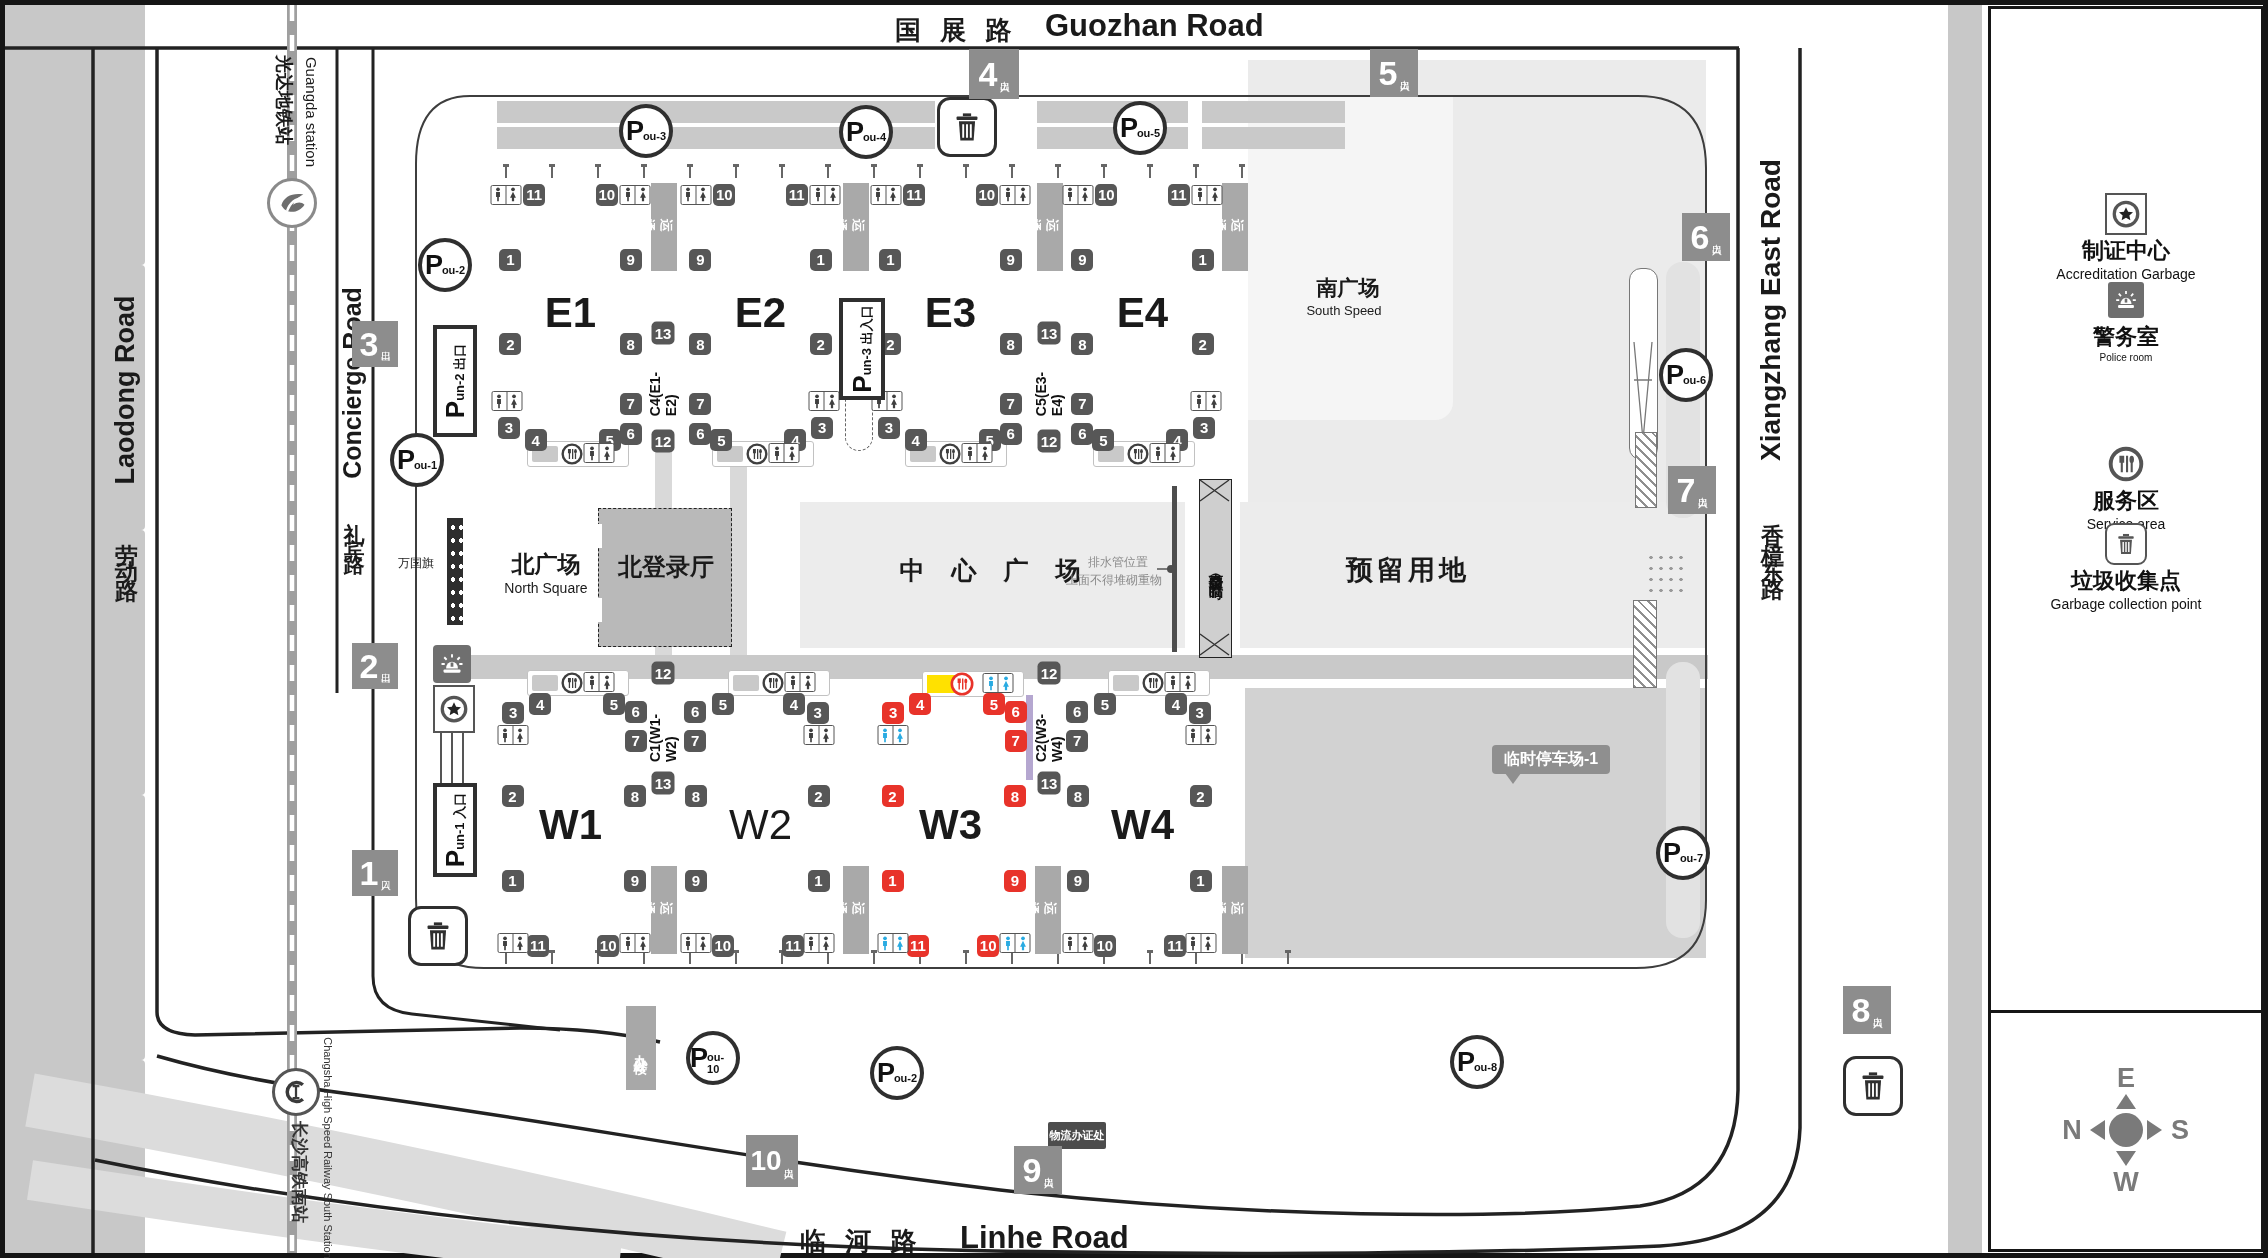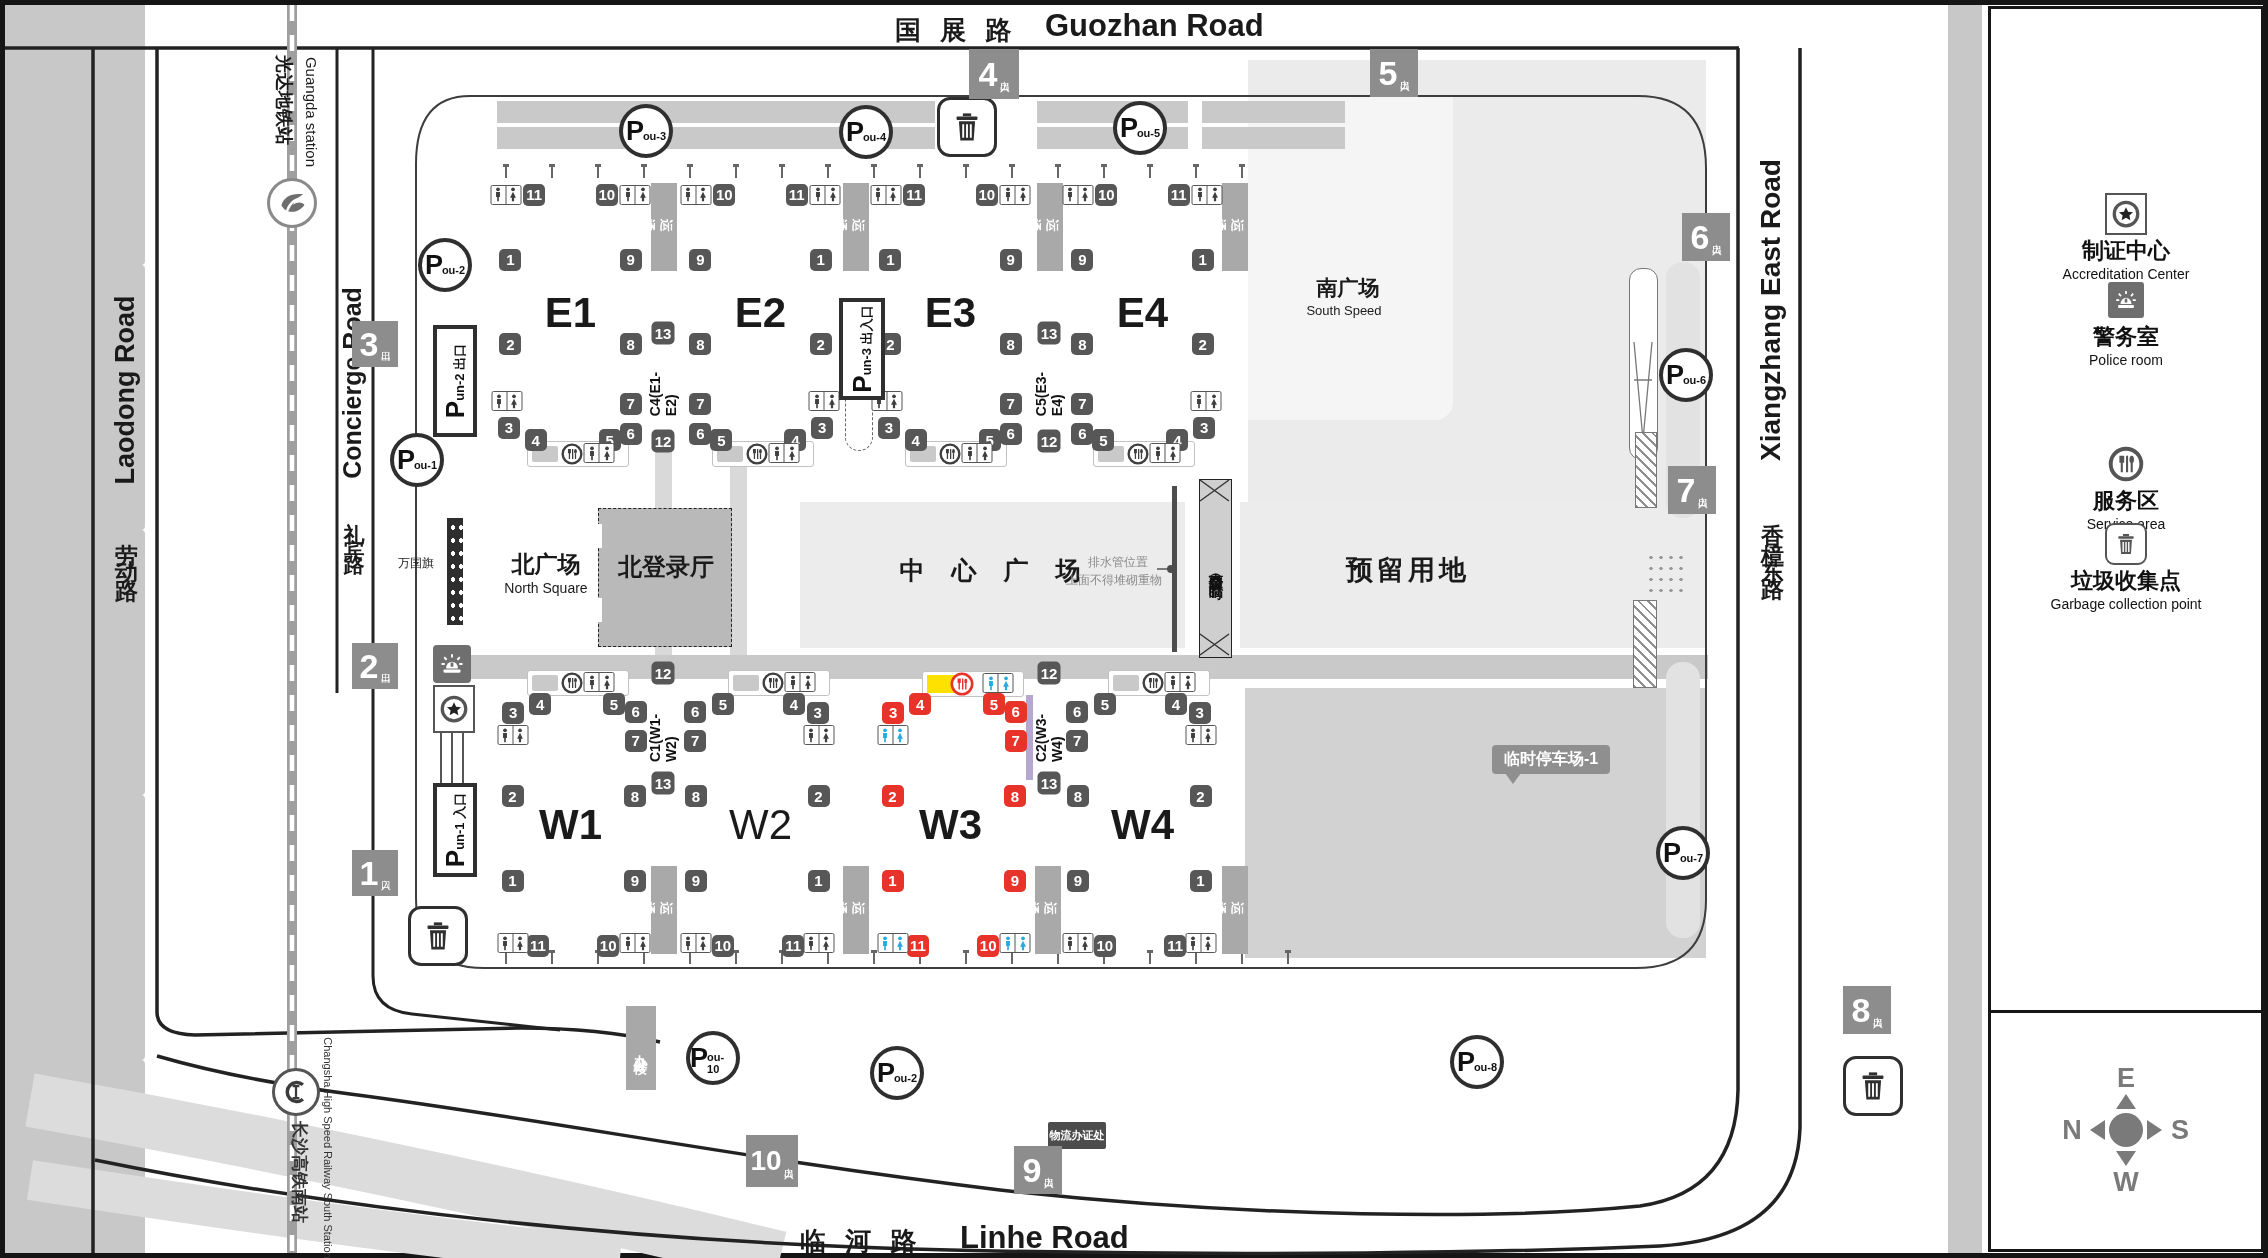--- a/index.html
+++ b/index.html
@@ -187,35 +187,35 @@
           <div style="width:38px;height:38px;border:2px solid #555;background:#fff;display:flex;align-items:center;justify-content:center;color:#555;">
             <span style="width:30px;height:30px;display:inline-flex;">
               <svg viewBox="0 0 24 24">
                 <circle cx="12" cy="12" r="9.4" fill="none" stroke="currentColor" stroke-width="2.6"></circle>
                 <path d="M12,6.6 L13.7,10.2 17.6,10.6 14.7,13.2 15.5,17 12,15 8.5,17 9.3,13.2 6.4,10.6 10.3,10.2 Z" fill="#222"></path>
               </svg>
             </span>
           </div>
         </div>
         <div style="font-weight:bold;font-size:22px;color:#111;margin-top:2px;white-space:nowrap;">制证中心</div>
-        <div style="font-size:14px;color:#111;white-space:nowrap;">Accreditation Center</div>
+        <div style="font-size:14px;color:#111;white-space:nowrap;">Accreditation Garbage</div>
       </div>
       <div style="position: absolute; left: 0px; top: 186px; width: 276px; display: flex; flex-direction: column; align-items: center;">
         <div style="height:40px;display:flex;align-items:center;">
           <div style="width:36px;height:36px;background:#6e6e6e;border-radius:3px;display:flex;align-items:center;justify-content:center;">
             <svg width="28" height="28" viewBox="0 0 24 24">
               <path d="M7.3,15.5 a4.7,5.4 0 0 1 9.4,0 z" fill="#fff"></path>
               <rect x="5.2" y="16.3" width="13.6" height="2.6" rx="0.9" fill="#fff"></rect>
               <path d="M12,4.2 v2.6 M5.8,6.6 l1.9,2 M18.2,6.6 l-1.9,2 M3.6,12 h2.6 M17.8,12 h2.6" stroke="#fff" stroke-width="1.5" fill="none"></path>
               <rect x="10.9" y="10.8" width="2.2" height="3.4" fill="#6e6e6e"></rect>
             </svg>
           </div>
         </div>
         <div style="font-weight:bold;font-size:22px;color:#111;margin-top:2px;white-space:nowrap;">警务室</div>
-        <div style="font-size:14px;color:#111;white-space:nowrap;">Police room</div>
+        <div style="font-size:10px;color:#111;white-space:nowrap;">Police room</div>
       </div>
       <div style="position: absolute; left: 0px; top: 350px; width: 276px; display: flex; flex-direction: column; align-items: center;">
         <div style="height:40px;display:flex;align-items:center;">
           <span style="width:36px;height:36px;display:inline-flex;color:#555;">
             <svg viewBox="0 0 24 24">
               <circle cx="12" cy="12" r="10.2" fill="#fff" stroke="currentColor" stroke-width="2.6"></circle>
               <path d="M8.3,6.5 v4.6 M10.1,6.5 v4.6 M9.2,6.5 v11 M12.7,6.5 v11" stroke="currentColor" stroke-width="1.4" fill="none"></path>
               <ellipse cx="15.8" cy="9" rx="1.5" ry="2.5" fill="currentColor"></ellipse>
               <path d="M15.8,11.2 v6.3" stroke="currentColor" stroke-width="1.4"></path>
             </svg>

